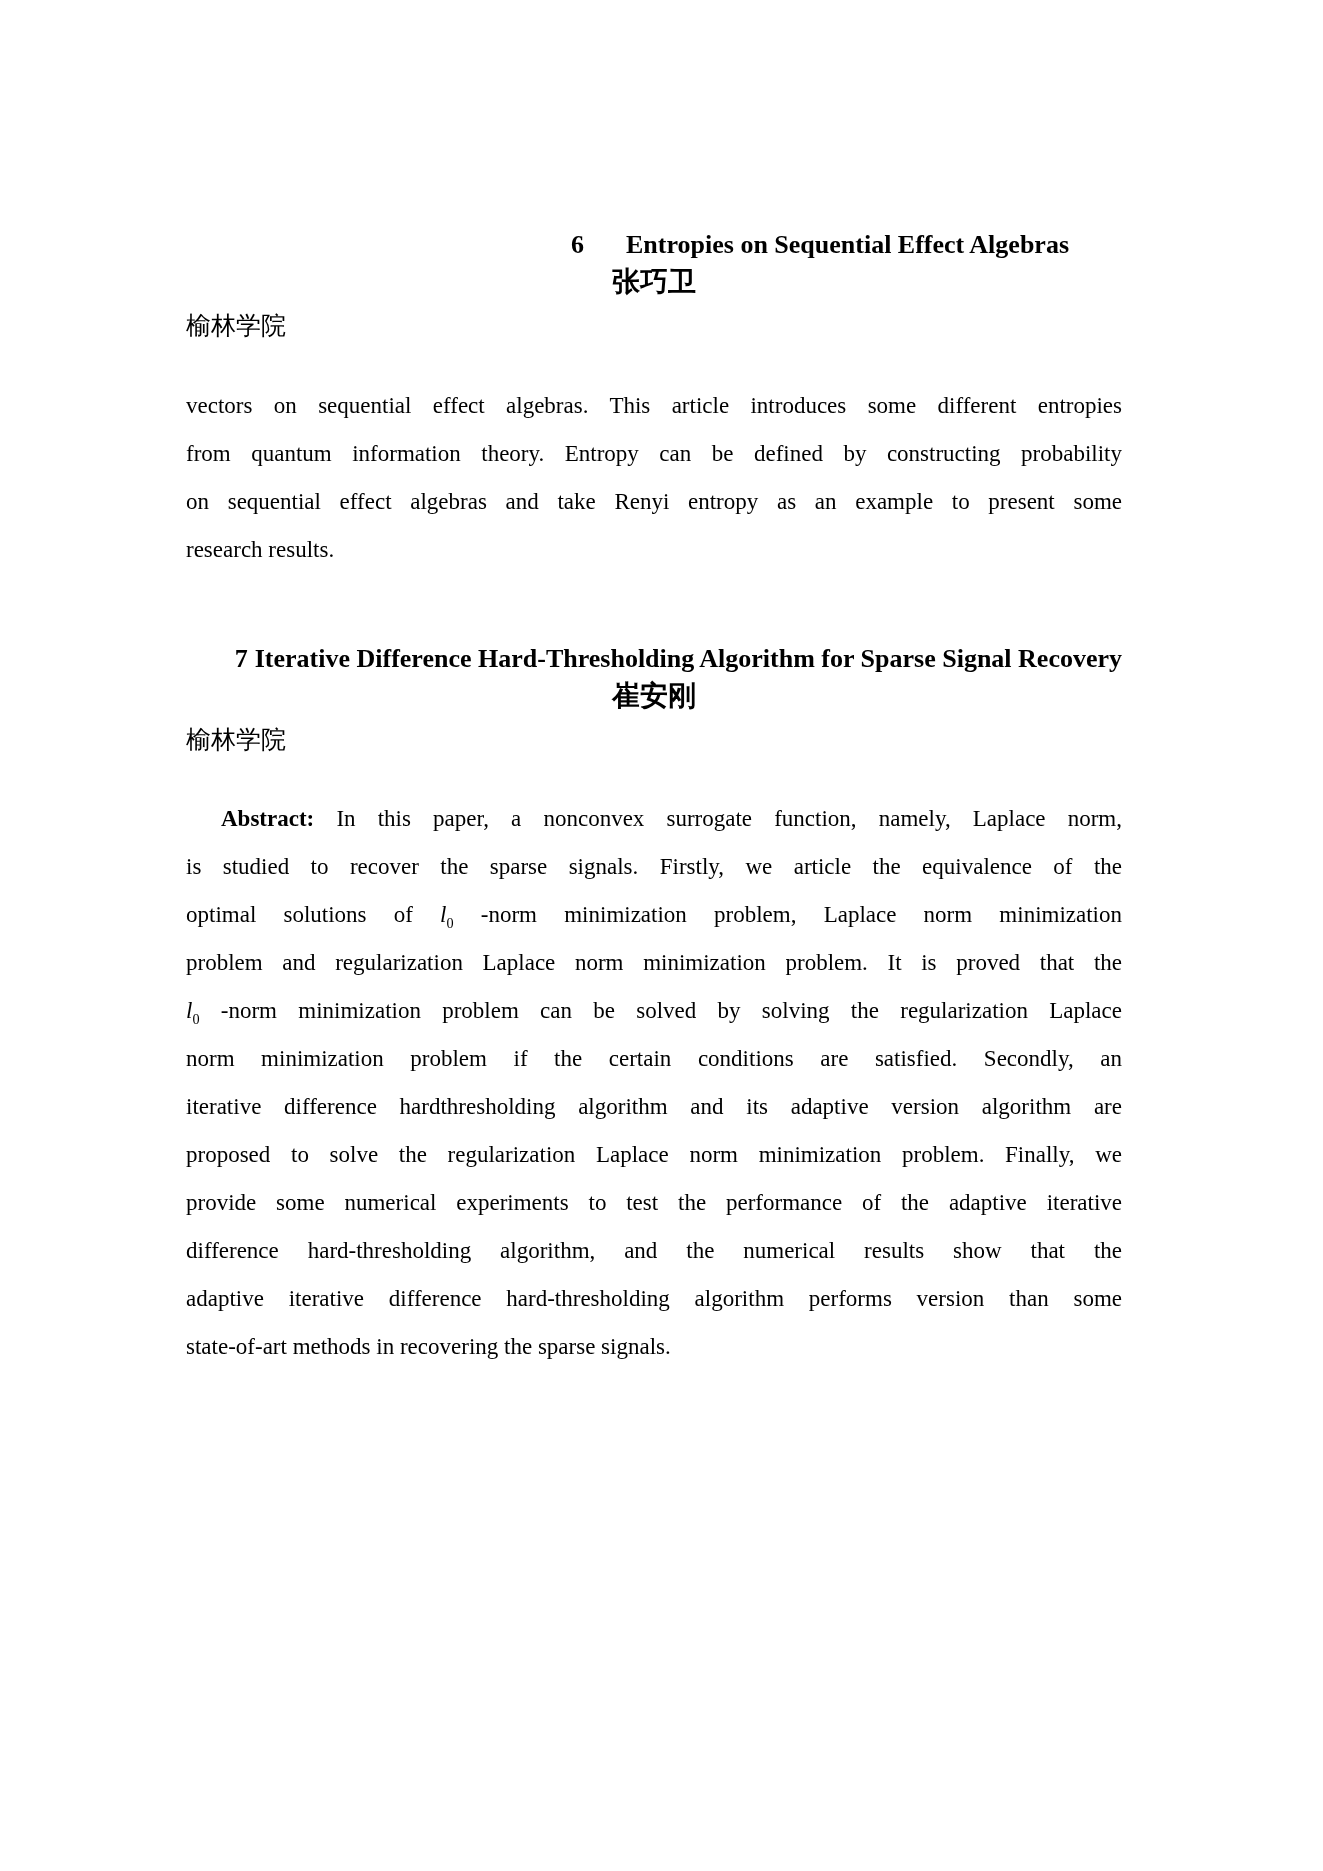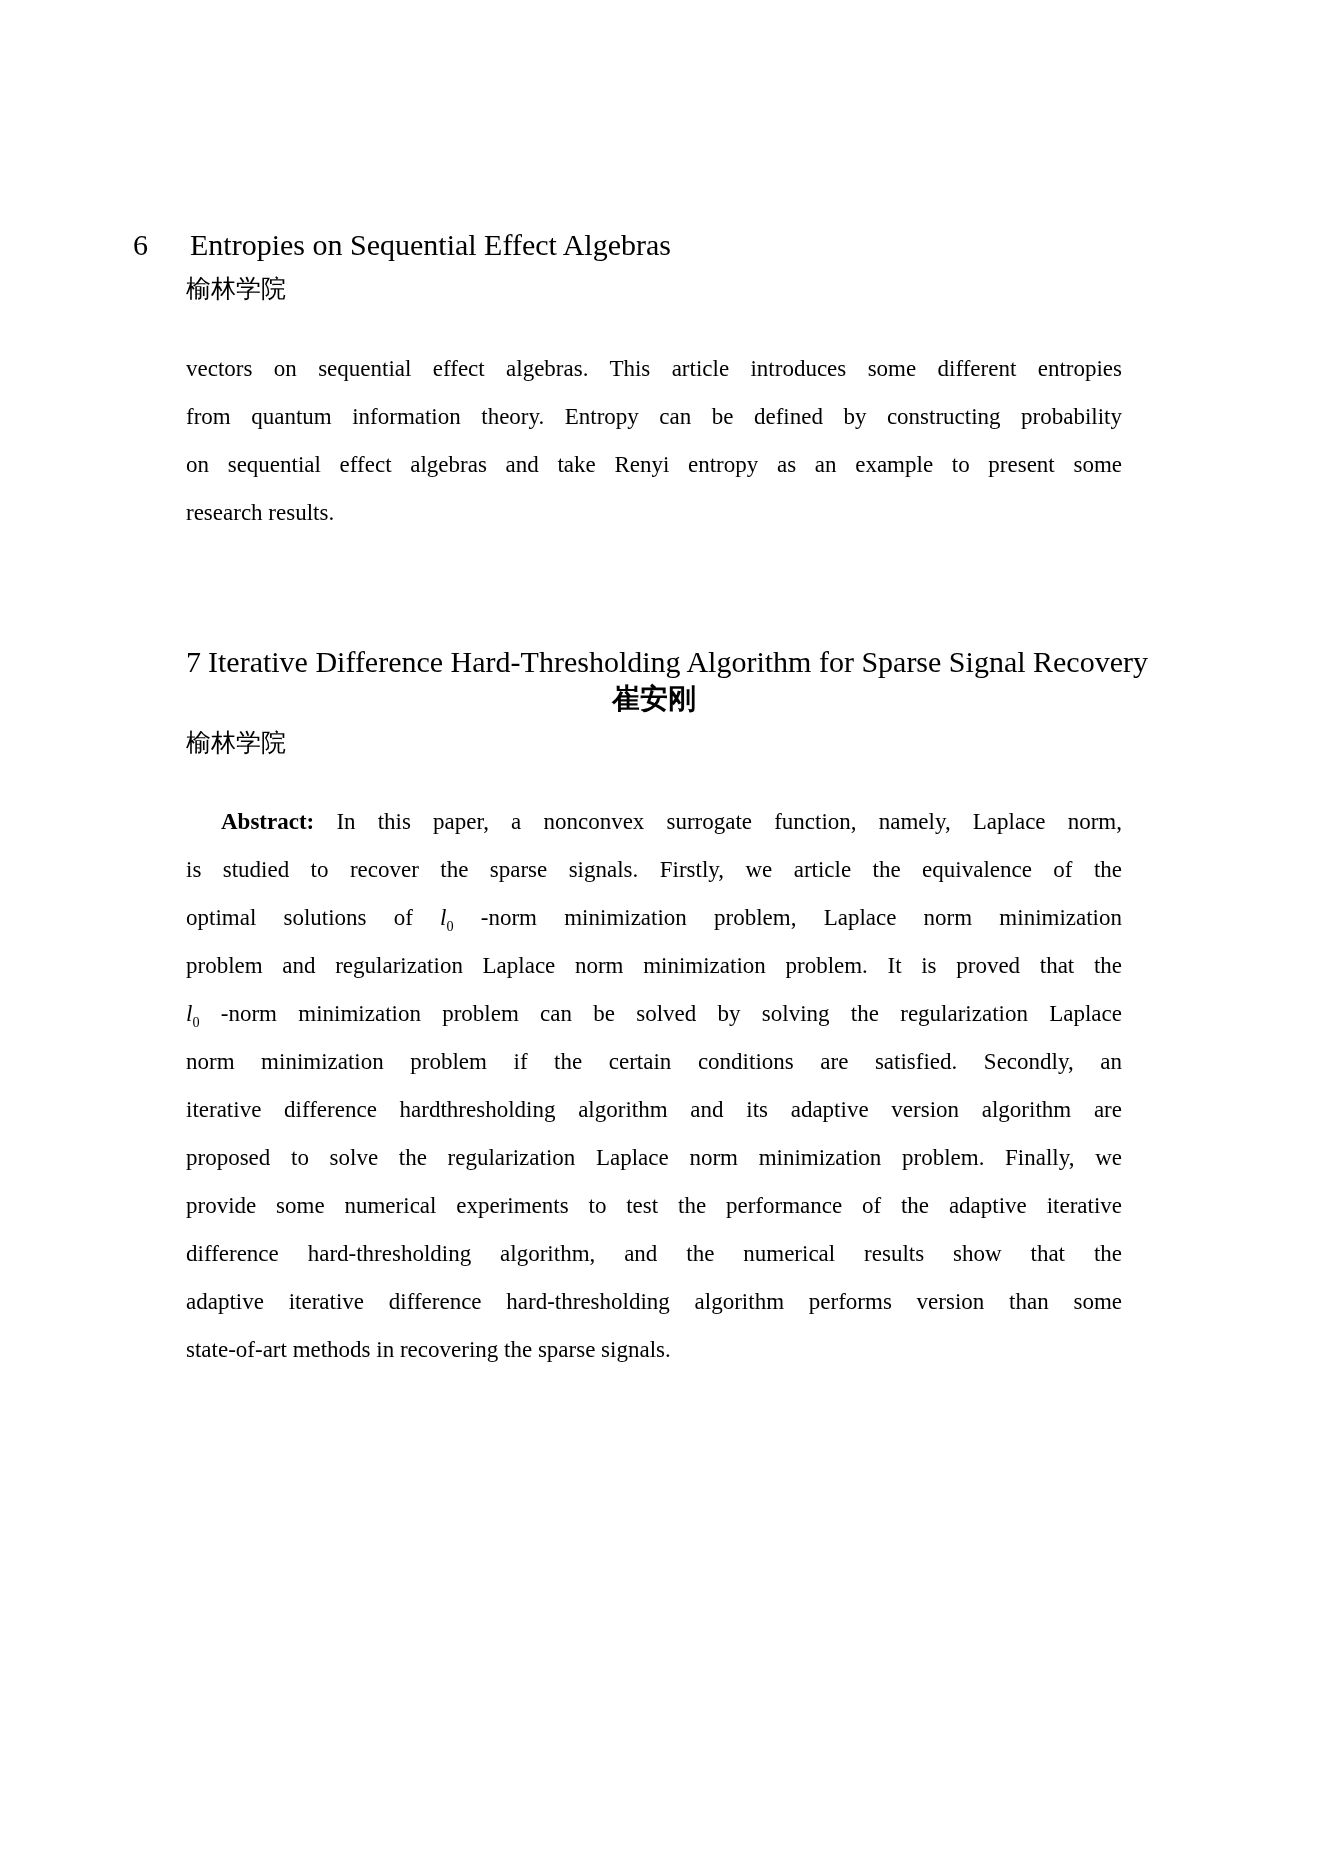--- a/index.html
+++ b/index.html
@@ -11,28 +11,28 @@
     color:#000000;
     font-family:"Liberation Serif", serif;
     overflow:hidden;
   }
   .content {
     position:absolute;
     left:186px; top:0;
     width:936px;
   }
   .h-sec {
-    font-weight:normal;
-    font-size:30px;
+    font-weight:bold;
+    font-size:26px;
     line-height:34px;
-    text-align:left;
+    text-align:right;
     white-space:nowrap;
   }
   .sec6-title { margin-top:228px; position:relative; left:-53px; }
-  .sec7-title { margin-top:108px; }
+  .sec7-title { margin-top:68px; }
   .gap-wide  { display:inline-block; width:42px; }
   .gap-narrow{ display:inline-block; width:7px; }
   .author {
     font-weight:bold;
     font-size:28px;
     line-height:34px;
     text-align:center;
     margin-top:3px;
   }
   .affil {
@@ -55,20 +55,21 @@
   sub { font-size:0.62em; line-height:0; }
 </style>
 </head>
 <body>
 
 <div class="page">
   <div class="content">
 
     <div class="h-sec sec6-title"><span>6</span><span class="gap-wide"></span><span>Entropies on Sequential Effect Algebras</span></div>
 
+    <div class="author">张巧卫</div>
 
     <div class="affil">榆林学院</div>
 
     <div class="abstract abs-1">
         <div class="jline">vectors on sequential effect algebras. This article introduces some different entropies</div>
         <div class="jline">from quantum information theory. Entropy can be defined by constructing probability</div>
         <div class="jline">on sequential effect algebras and take Renyi entropy as an example to present some</div>
         <div class="jlast">research results.</div>
       </div>
 

